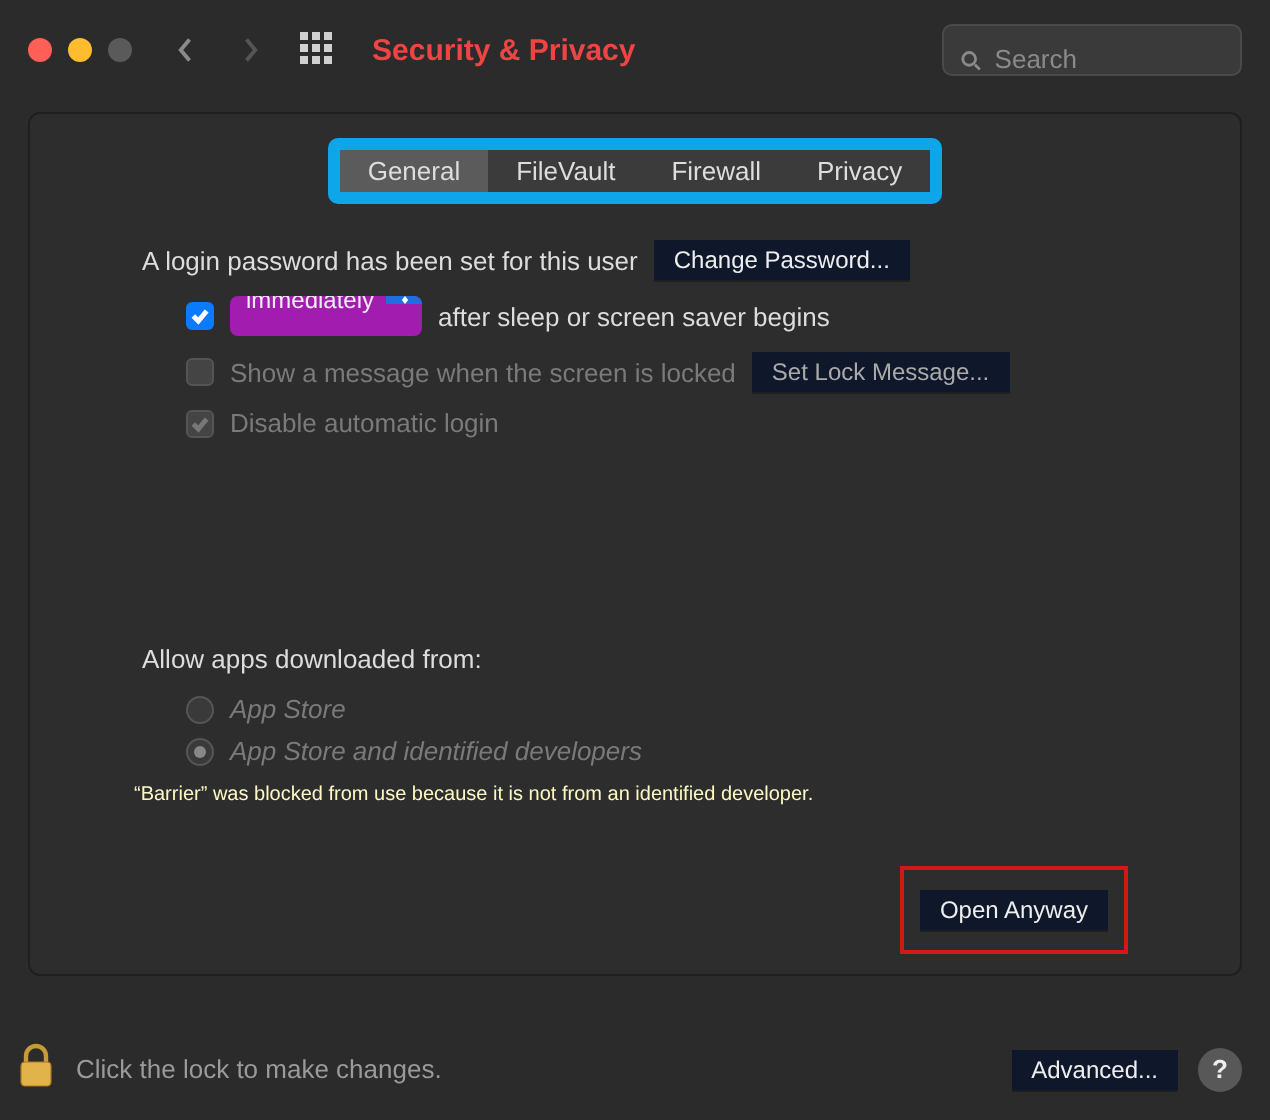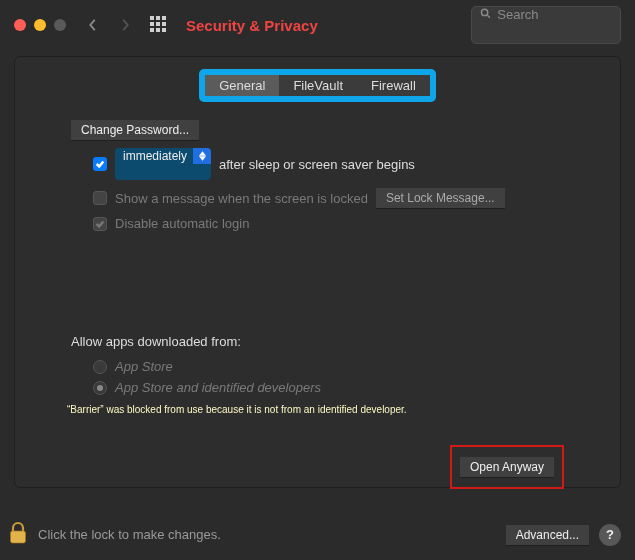--- a/index.html
+++ b/index.html
@@ -32,25 +32,25 @@
   .navbtn svg { width: 10px; height: 14px; stroke: currentColor; fill: none; stroke-width: 2.2; }
   .grid-icon {
     width: 18px; height: 18px;
     display: grid; grid-template-columns: repeat(3,4px); grid-template-rows: repeat(3,4px);
     gap: 2px; margin: 0 8px 0 4px;
   }
   .grid-icon span { background: #d0d0d0; width: 4px; height: 4px; }
   .title { font-weight: 600; font-size: 15px; color: #ef4444; }
   .spacer { flex: 1; }
   .search {
-    width: 150px; height: 38px;
+    width: 150px; height: 26px;
     background: #3a3a3a;
     border: 1px solid #4a4a4a;
     border-radius: 5px;
-    display: flex; align-items: flex-start;
+    display: flex; align-items: flex-end;
     padding: 0 8px; gap: 6px;
     color: #8a8a8a;
   }
   .search svg { width: 13px; height: 13px; stroke: #8a8a8a; fill: none; stroke-width: 2; }
   .search input {
     background: transparent; border: none; outline: none;
     color: #ddd; font-size: 13px; width: 100%;
   }
   .search input::placeholder { color: #8a8a8a; }
 
@@ -72,39 +72,39 @@
     background: transparent; border: none; color: #ddd;
     font-size: 13px; padding: 3px 14px; cursor: pointer;
     font-family: inherit;
   }
   .seg button.active { background: #5b5b5b; }
 
   .content { padding: 0 36px; }
   .row { display: flex; align-items: center; gap: 8px; margin-bottom: 8px; }
   .row.sub { margin-left: 22px; }
   .btn-gray {
-    background: #404040; border: none; border-radius: 0;
+    background: #0f172a; border: none; border-radius: 0;
     color: #eee; font-size: 12px; padding: 3px 10px; cursor: pointer;
     font-family: inherit;
     box-shadow: 0 1px 0 rgba(0,0,0,0.3);
   }
   .btn-gray.dim { color: #aaa; }
   .chk {
     width: 14px; height: 14px; border-radius: 3px;
     display: inline-flex; align-items: center; justify-content: center;
     flex-shrink: 0;
   }
   .chk.on { background: #0a7aff; }
   .chk.off { background: #444; border: 1px solid #555; }
   .chk svg { width: 10px; height: 10px; stroke: #fff; fill: none; stroke-width: 3; }
   .chk.off.dim svg { stroke: #777; }
   .label { color: #ddd; }
   .label.dim { color: #7a7a7a; }
   .select {
-    background: #0c4a6e; border-radius: 4px; height: 32px;
+    background: #a21caf; border-radius: 4px; height: 20px;
     display: inline-flex; align-items: center;
     padding: 0 0 16px 8px; overflow: hidden;
     font-size: 12px;
   }
   .select span { color: #eee; }
   .select .arrows {
     background: #1f6fe0; width: 18px; height: 100%;
     display: flex; flex-direction: column; align-items: center; justify-content: center;
     margin-left: 6px;
   }
@@ -187,25 +187,27 @@
     <input type="text" placeholder="Search" style="">
   </div>
 </div>
 
 <div class="panel">
   <div class="tabs">
     <div class="seg">
       <button class="active">General</button>
       <button>FileVault</button>
       <button>Firewall</button>
+      <button>Privacy</button>
     </div>
   </div>
 
   <div class="content">
     <div class="row">
+      <span class="label">A login password has been set for this user</span>
       <button class="btn-gray">Change Password...</button>
     </div>
 
     <div class="row sub">
       <span class="chk on">
         <svg viewBox="0 0 12 12">
             <path d="M2 6 L5 9 L10 3"></path>
           </svg>
       </span>
       <span class="select">

